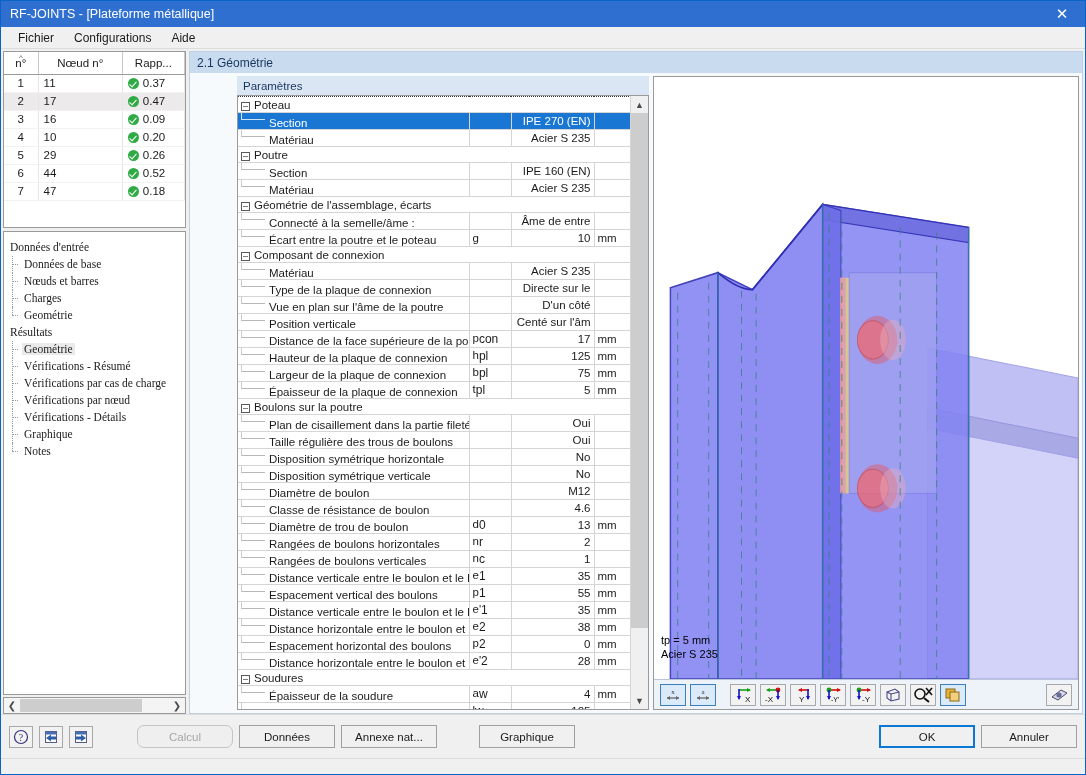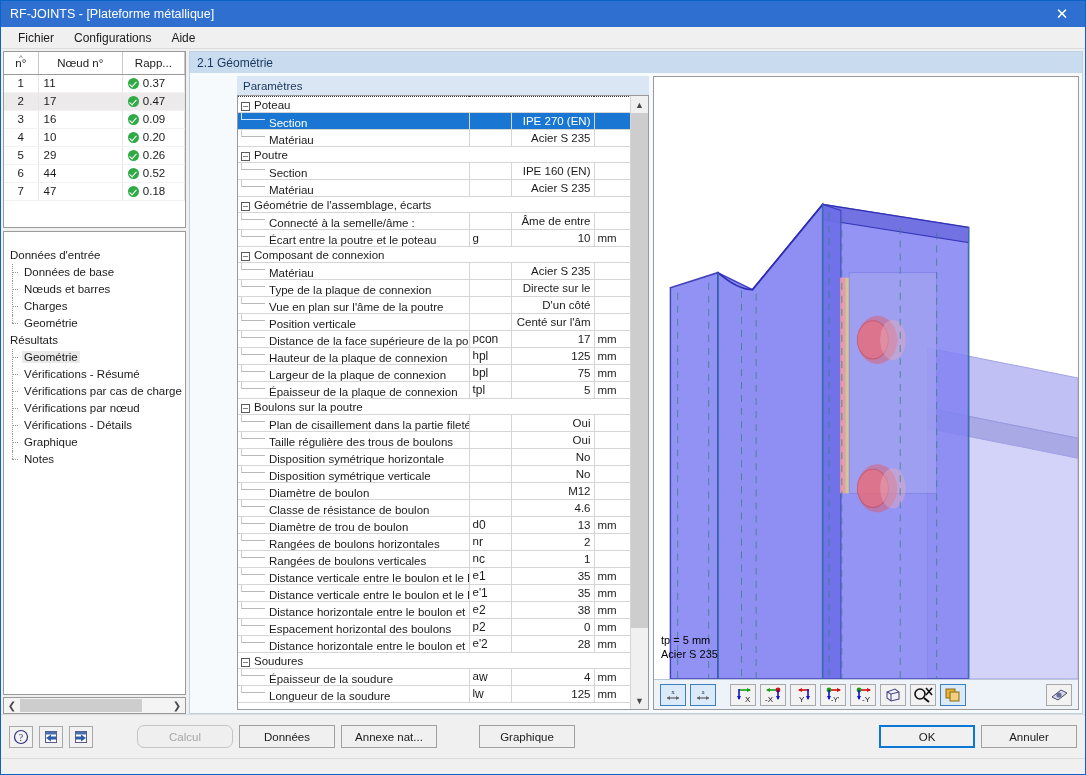--- a/index.html
+++ b/index.html
@@ -77,21 +77,21 @@
   }
   .chk::after {
     content:""; position:absolute; left:3px; top:1.5px;
     width:3px; height:6px; border:solid #fff; border-width:0 1.6px 1.6px 0;
     transform:rotate(42deg);
   }
   .ratio { white-space:nowrap; }
   .treepane {
     margin-top:3px; flex:1; min-height:0;
     border:1px solid #9a9a9a; background:#fff;
-    overflow:hidden; padding:15px 0 0 4px;
+    overflow:hidden; padding:7px 0 0 4px;font-family:Liberation Serif, serif;
   }
   .tnode { height:17px; line-height:17px; white-space:nowrap; padding-left:2px; }
   .tchild { padding-left:14px; position:relative; }
   .tchild::before {
     content:""; position:absolute; left:4px; top:0; bottom:0;
     border-left:1px dotted #9a9a9a;
   }
   .tchild::after {
     content:""; position:absolute; left:4px; top:8px; width:6px;
     border-top:1px dotted #9a9a9a;
@@ -495,20 +495,26 @@
                       <td class="val">1</td>
                       <td class="unit"></td>
                     </tr>
                     <tr>
                       <td class="pname"><span class="lead"></span>Distance verticale entre le boulon et le bord</td>
                       <td class="sym">e<sub>1</sub></td>
                       <td class="val">35</td>
                       <td class="unit">mm</td>
                     </tr>
                     <tr>
+                      <td class="pname"><span class="lead"></span>Espacement vertical des boulons</td>
+                      <td class="sym">p<sub>1</sub></td>
+                      <td class="val">55</td>
+                      <td class="unit">mm</td>
+                    </tr>
+                    <tr>
                       <td class="pname"><span class="lead"></span>Distance verticale entre le boulon et le bord</td>
                       <td class="sym">e'<sub>1</sub></td>
                       <td class="val">35</td>
                       <td class="unit">mm</td>
                     </tr>
                     <tr>
                       <td class="pname"><span class="lead"></span>Distance horizontale entre le boulon et le bord</td>
                       <td class="sym">e<sub>2</sub></td>
                       <td class="val">38</td>
                       <td class="unit">mm</td>

